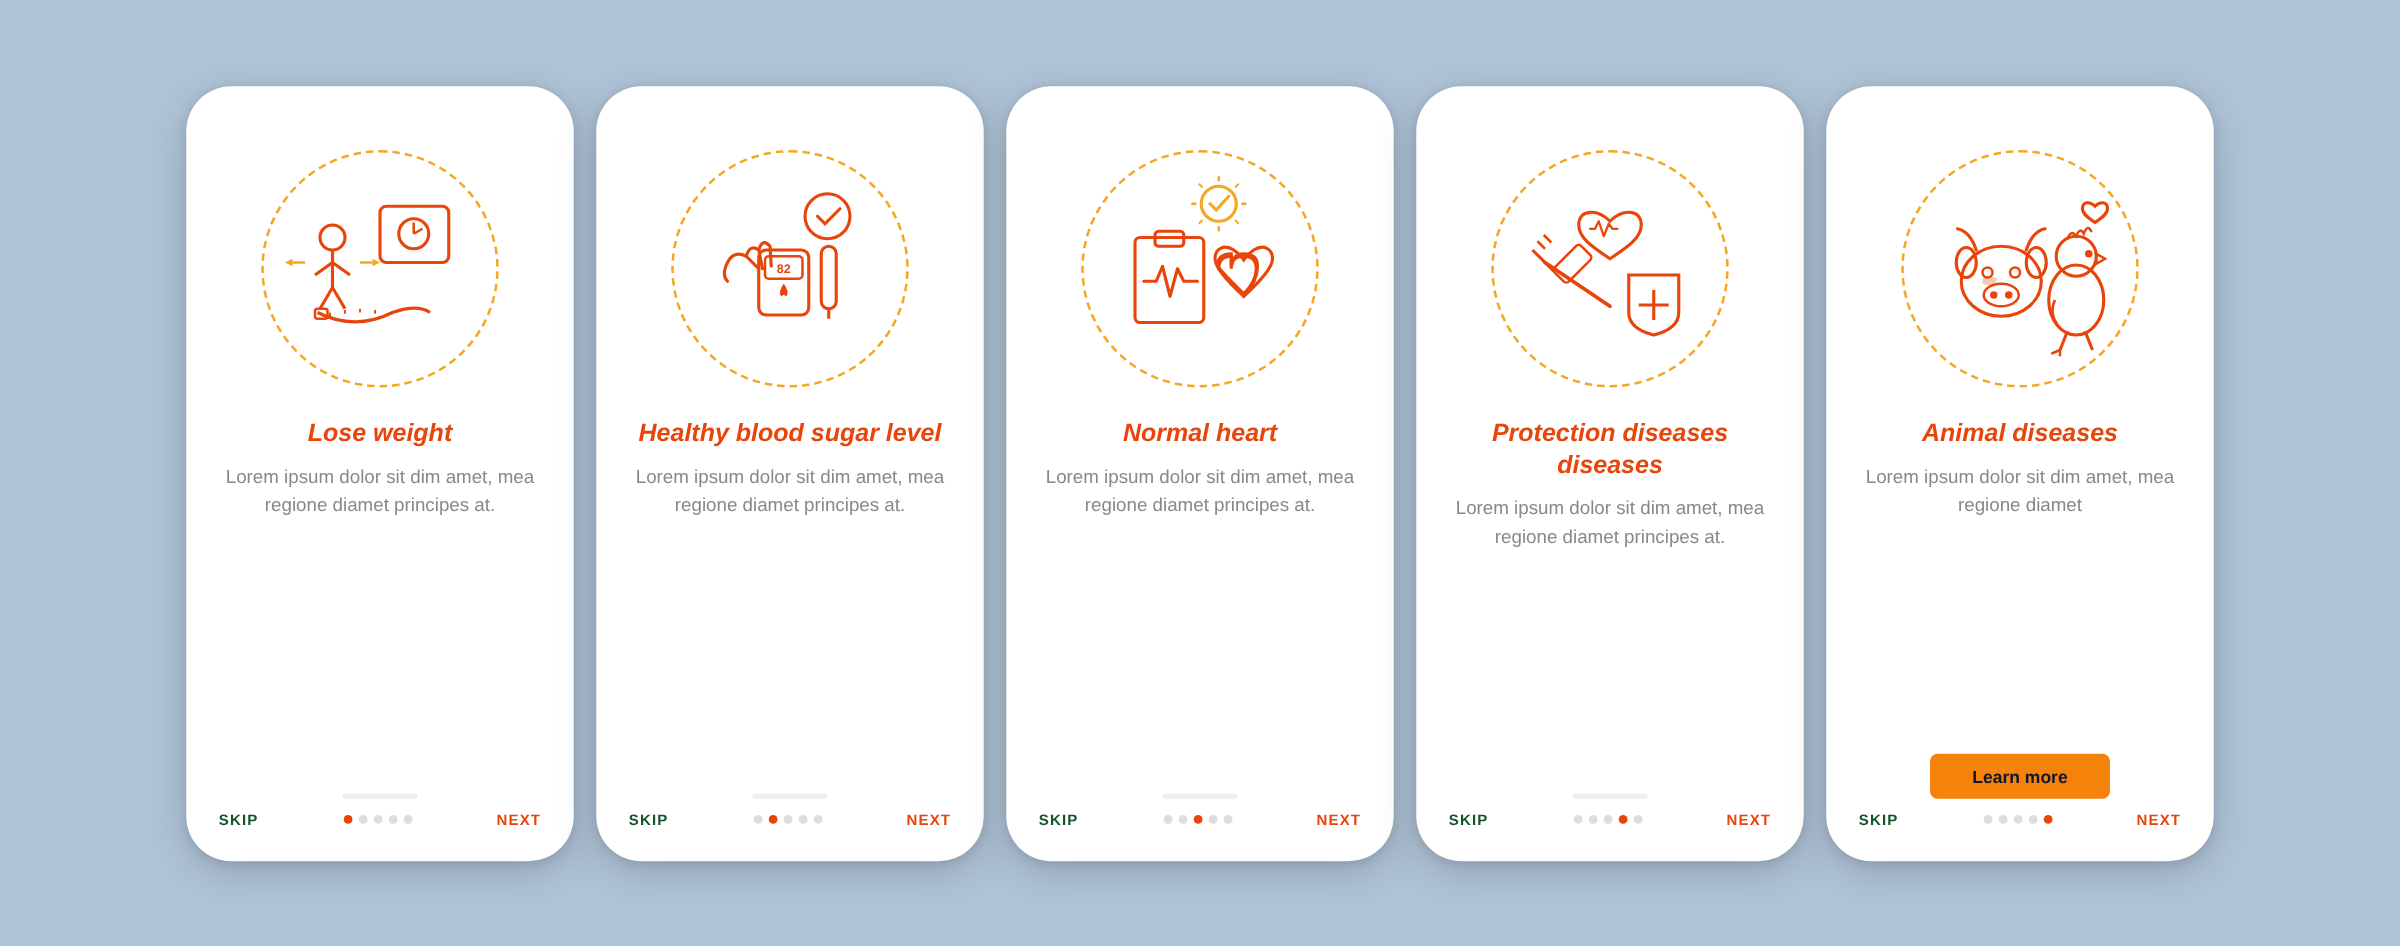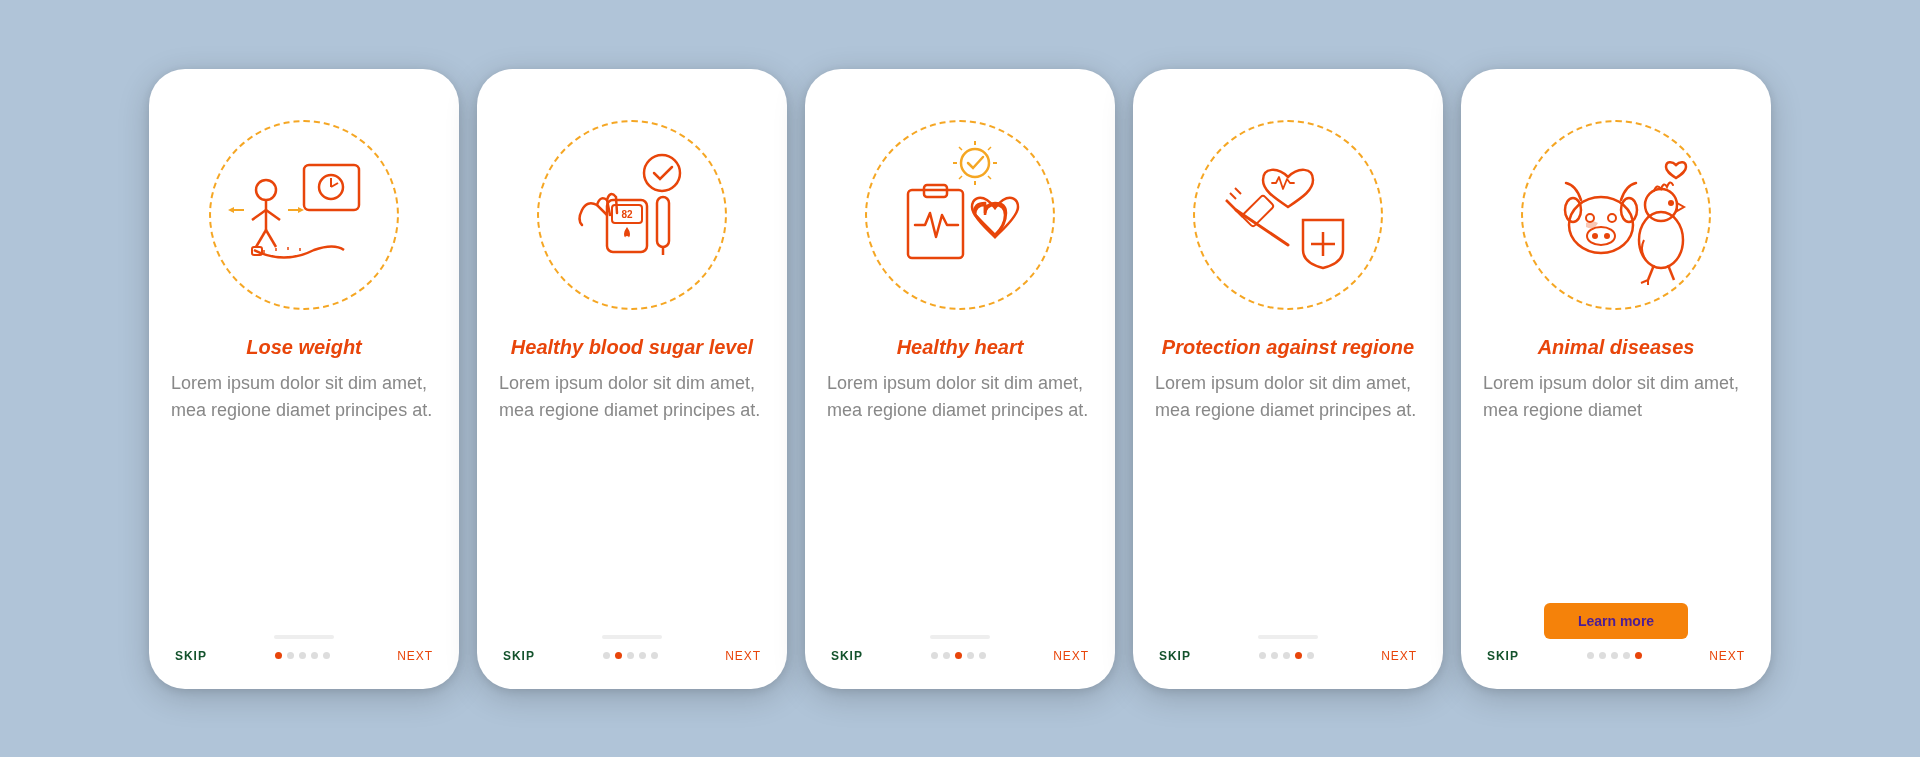--- a/index.html
+++ b/index.html
@@ -62,29 +62,30 @@
     .phone-title {
       font-size: 20px;
       font-weight: 700;
       color: #e8450a;
       text-align: center;
       margin-bottom: 10px;
       line-height: 1.25;
       font-style: italic;
     }
     .phone-desc {
-      font-size: 18px;
+      font-size: 15px;
       color: #888;
+      text-align: center;
       line-height: 1.55;
       margin-bottom: 14px;
       flex: 1;
     }
     .learn-more-btn {
       background: #f5820a;
-      color: #4c1d95;
+      color: #0f172a;
       border: none;
       border-radius: 6px;
       padding: 10px 34px;
       font-size: 14px;
       font-weight: 600;
       cursor: pointer;
       margin-bottom: 10px;
     }
     .nav-row {
       display: flex;
@@ -96,21 +97,21 @@
       padding-bottom: 4px;
     }
     .nav-skip {
       font-size: 12px;
       font-weight: 700;
       color: #14532d;
       letter-spacing: 0.08em;
     }
     .nav-next {
       font-size: 12px;
-      font-weight: 400;
+      font-weight: 700;
       color: #e8450a;
       letter-spacing: 0.08em;
     }
     .dots {
       display: flex;
       gap: 5px;
       align-items: center;
     }
     .dot {
       width: 7px;
@@ -251,21 +252,21 @@
           <rect x="44" y="50" width="23" height="12" rx="3" fill="none" stroke="#e8450a" stroke-width="2.5"></rect>
 
           <polyline points="35,90 45,90 50,78 56,102 62,80 67,90 78,90" fill="none" stroke="#e8450a" stroke-width="2.5" stroke-linecap="round" stroke-linejoin="round"></polyline>
 
           <path d="M105 80 Q105 70 115 70 Q125 70 125 80 Q125 90 115 100 Q105 90 95 80 Q95 70 105 70 Q105 70 105 80Z" fill="none" stroke="#e8450a" stroke-width="2.5"></path>
           <path d="M105 78 Q106 68 115 68 Q126 68 126 78 Q126 90 115 102 Q104 90 94 78 Q94 68 105 68Z" fill="none" stroke="#e8450a" stroke-width="2.5"></path>
 
           <path d="M115 102 C104 92 92 80 92 72 C92 64 99 60 107 65 C110 67 113 70 115 73 C117 70 120 67 123 65 C131 60 138 64 138 72 C138 80 126 92 115 102Z" fill="none" stroke="#e8450a" stroke-width="2.5"></path>
         </svg>
       </div>
-      <div class="phone-title">Healthy heart</div>
+      <div class="phone-title">Normal heart</div>
       <div class="phone-desc">Lorem ipsum dolor sit dim amet, mea regione diamet principes at.</div>
       <div class="divider"></div>
       <div class="nav-row">
         <span class="nav-skip">SKIP</span>
         <div class="dots">
           <div class="dot"></div>
           <div class="dot"></div>
           <div class="dot active"></div>
           <div class="dot"></div>
           <div class="dot"></div>
@@ -289,21 +290,21 @@
           <line x1="115" y1="97" x2="115" y2="121" stroke="#e8450a" stroke-width="2.5"></line>
           <line x1="103" y1="109" x2="127" y2="109" stroke="#e8450a" stroke-width="2.5"></line>
 
           <line x1="28" y1="75" x2="80" y2="110" stroke="#e8450a" stroke-width="3" stroke-linecap="round"></line>
           <line x1="18" y1="65" x2="35" y2="82" stroke="#e8450a" stroke-width="2.5"></line>
           <rect x="35" y="68" width="30" height="16" rx="3" transform="rotate(-45 50 76)" fill="none" stroke="#e8450a" stroke-width="2"></rect>
           <line x1="22" y1="58" x2="28" y2="64" stroke="#e8450a" stroke-width="2"></line>
           <line x1="27" y1="53" x2="33" y2="59" stroke="#e8450a" stroke-width="2"></line>
         </svg>
       </div>
-      <div class="phone-title">Protection against regione</div>
+      <div class="phone-title">Protection diseases diseases</div>
       <div class="phone-desc">Lorem ipsum dolor sit dim amet, mea regione diamet principes at.</div>
       <div class="divider"></div>
       <div class="nav-row">
         <span class="nav-skip">SKIP</span>
         <div class="dots">
           <div class="dot"></div>
           <div class="dot"></div>
           <div class="dot"></div>
           <div class="dot active"></div>
           <div class="dot"></div>

